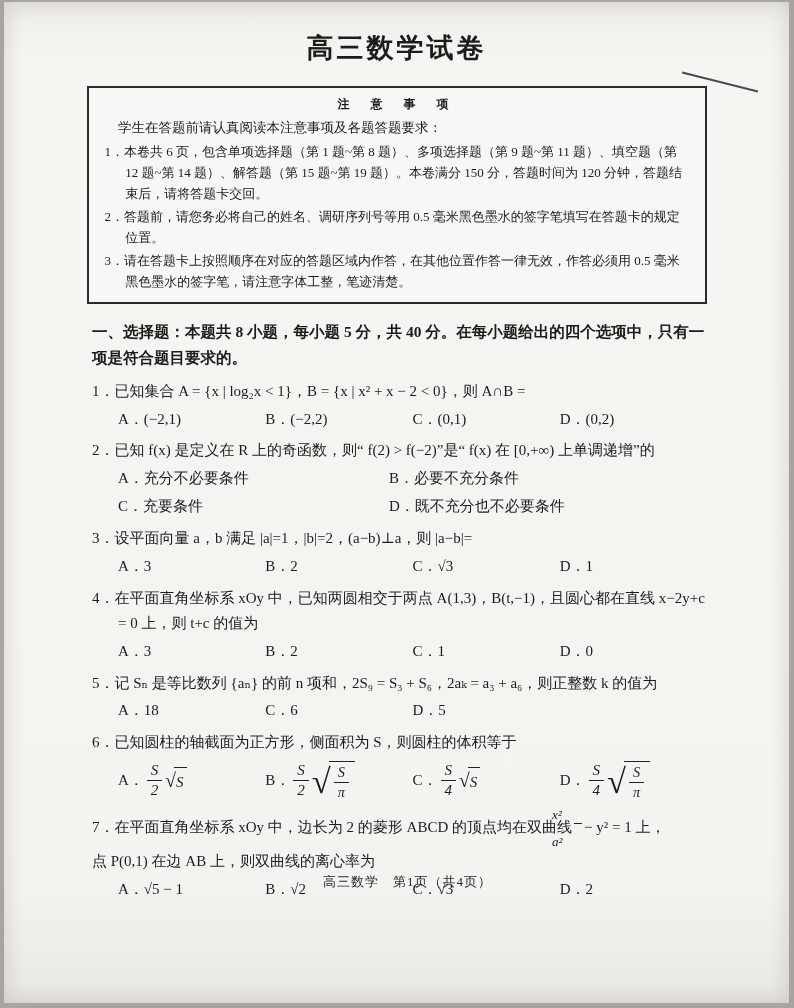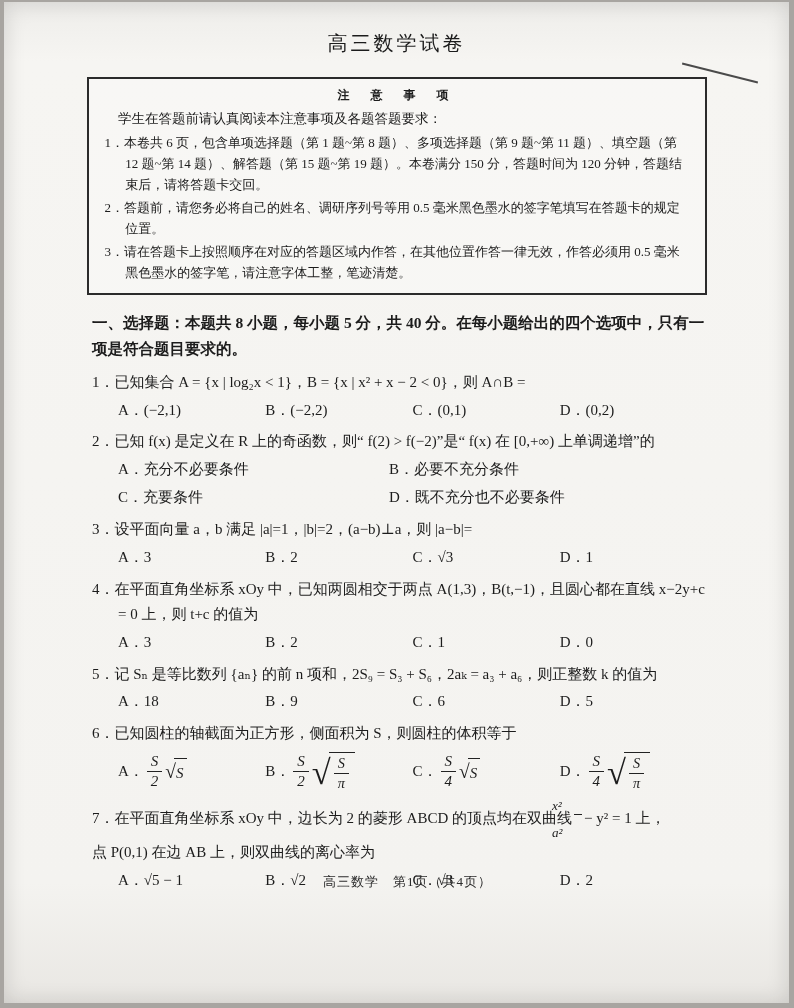--- a/index.html
+++ b/index.html
@@ -13,22 +13,22 @@
   }
   .paper{
     position:absolute;inset:2px 5px 5px 4px;
     background:linear-gradient(180deg,#eeedea 0%,#f6f5f2 6%,#f4f3f0 88%,#e9e7e3 100%);
     box-shadow:inset 0 0 22px rgba(0,0,0,.14);
     overflow:hidden;
   }
   .title{
     margin:28px 0 0;
     text-align:center;
-    font-size:20px;
-    font-weight:400;
+    font-size:27px;
+    font-weight:700;
     letter-spacing:3px;
   }
   .notice{
     width:586px;
     margin:20px auto 0;
     border:2px solid #2b2b2b;
     padding:6px 14px 10px 16px;
     position:relative;
     background:rgba(255,255,255,.25);
   }
@@ -133,21 +133,20 @@
         <span class="opt">B．2</span>
         <span class="opt">C．1</span>
         <span class="opt">D．0</span>
       </div>
     </div>
 
     <div class="question">
       <div class="q-stem"><span class="q-num">5．</span><span>记 Sₙ 是等比数列 {aₙ} 的前 n 项和，2S₉ = S₃ + S₆，2aₖ = a₃ + a₆，则正整数 k 的值为</span></div>
       <div class="q-options">
         <span class="opt">A．18</span>
-        <span class="opt">B．9</span>
         <span class="opt">C．6</span>
         <span class="opt">D．5</span>
       </div>
     </div>
 
     <div class="question">
       <div class="q-stem"><span class="q-num">6．</span><span>已知圆柱的轴截面为正方形，侧面积为 S，则圆柱的体积等于</span></div>
       <div class="q-options math-row">
 
         <span class="opt opt-math">

